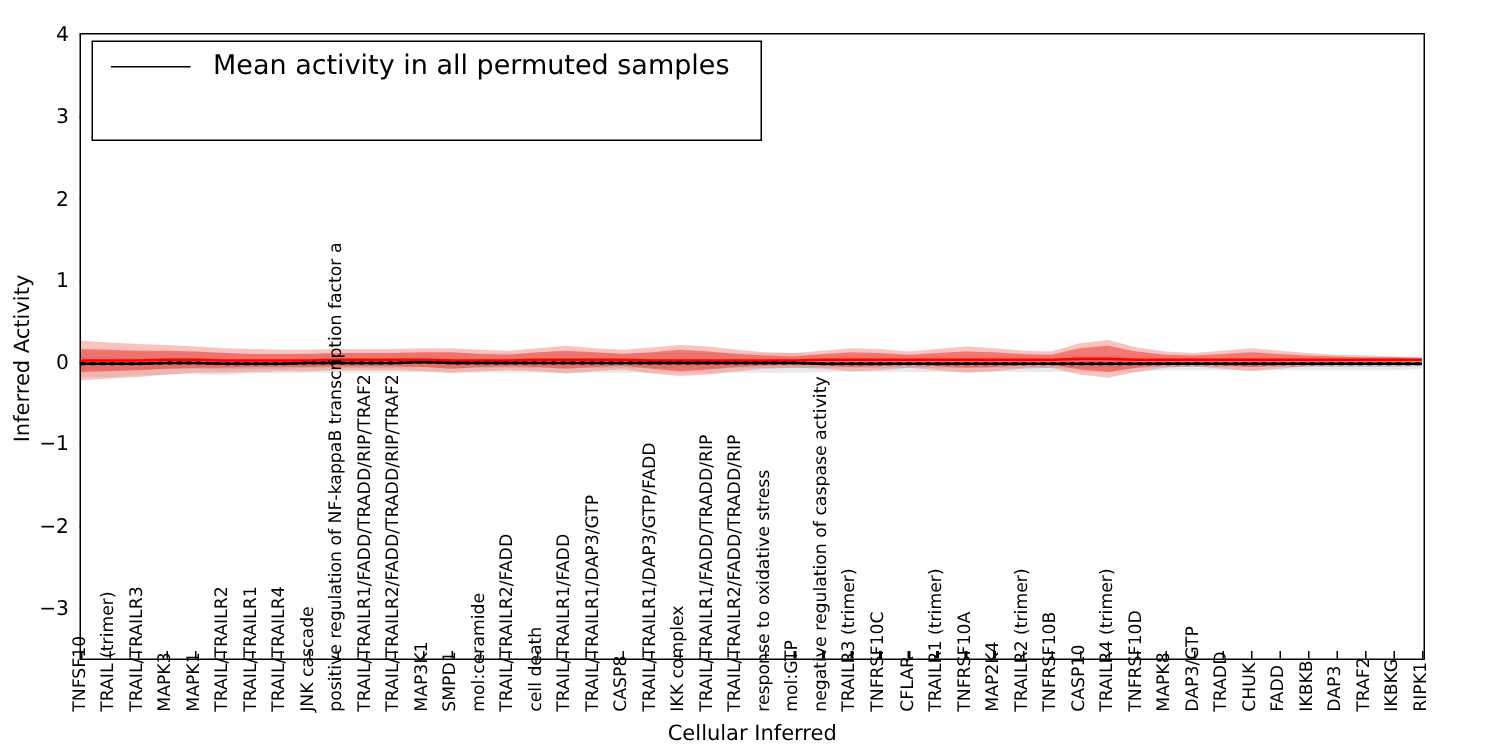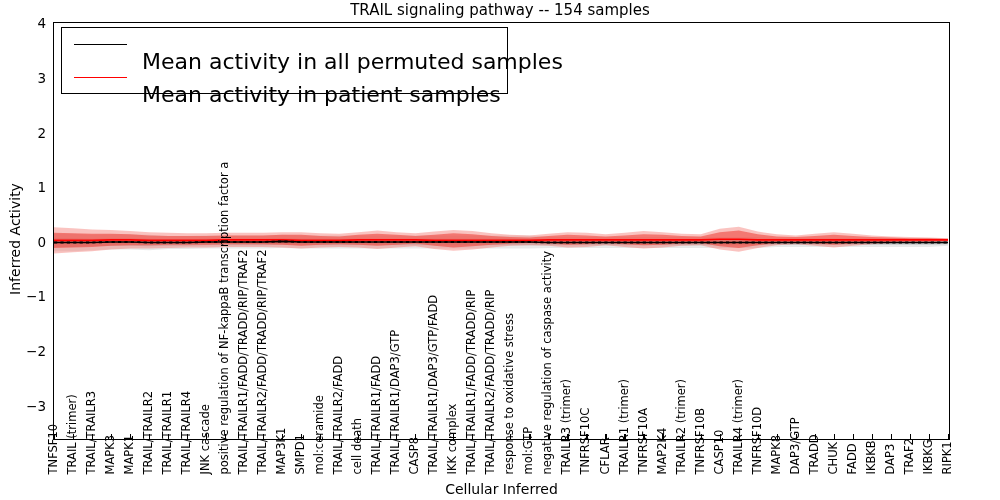--- a/index.html
+++ b/index.html
@@ -140,32 +140,30 @@
     top: 16px;
     width: 53px;
     height: 0;
     border-top-width: 1.6px;
     border-top-style: solid;
   }
   .legend-text {
     position: absolute;
     left: 80px;
     top: 5px;
-    font-size: 22px;
+    font-size: 18px;
     white-space: nowrap;
     color: #000;
-    margin-top: 16px;
   }
 </style>
 </head>
 <body>
 
 <div id="figure">
 
-  <div id="chart-title">TRAIL signaling pathway -- 154 samples</div>
 
   <div id="ytick-layer">
       <div class="ytick-mark left" style="top: 22.7px;"></div>
       <div class="ytick-mark right" style="top: 22.7px;"></div>
       <div class="ytick-text" style="top: 23.4px;">4</div>
       <div class="ytick-mark left" style="top: 77.3053px;"></div>
       <div class="ytick-mark right" style="top: 77.3053px;"></div>
       <div class="ytick-text" style="top: 78.0053px;">3</div>
       <div class="ytick-mark left" style="top: 131.911px;"></div>
       <div class="ytick-mark right" style="top: 131.911px;"></div>
@@ -300,19 +298,15 @@
       <div class="xtick-label" style="left: 952.9px;">RIPK1</div>
     </div>
 
   <div id="xlabel">Cellular Inferred</div>
 
   <div id="legend-box">
       <div class="legend-row" style="top: 0px;">
         <div class="legend-swatch" style="border-top-color: rgb(0, 0, 0);"></div>
         <div class="legend-text">Mean activity in all permuted samples</div>
       </div>
-      <div class="legend-row" style="top: 33px;">
-        <div class="legend-swatch" style="border-top-color: rgb(255, 0, 0);"></div>
-        <div class="legend-text">Mean activity in patient samples</div>
-      </div>
     </div>
 
 </div>
 
 </body></html>

